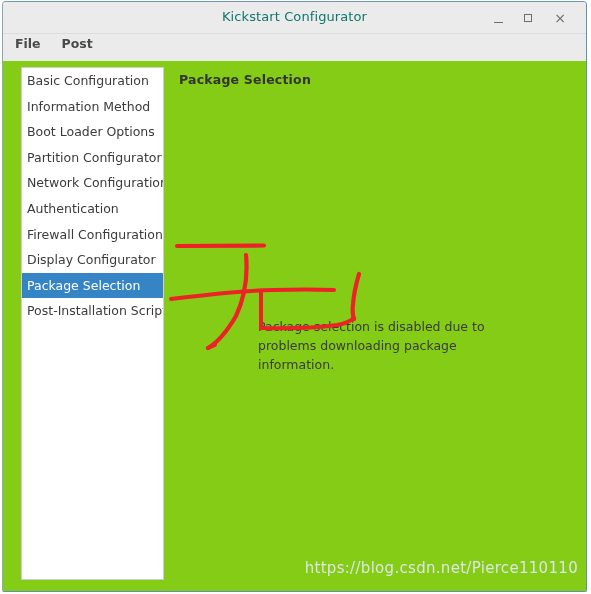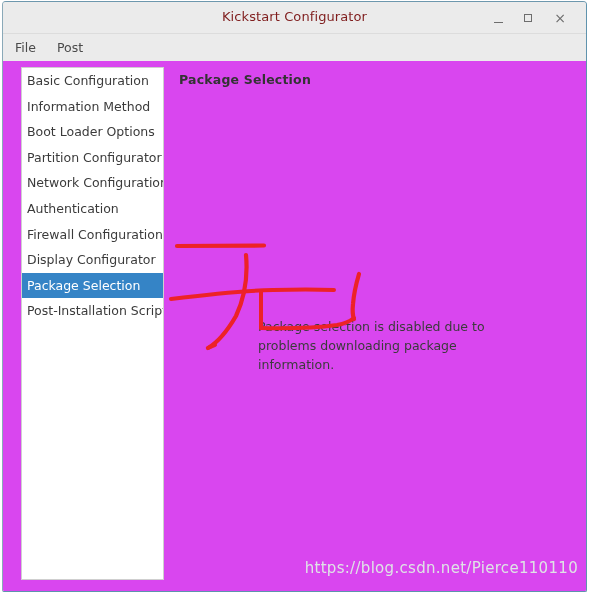--- a/index.html
+++ b/index.html
@@ -37,21 +37,21 @@
     position: relative;
     height: 31px;
     background: #ebebeb;
     border-bottom: 1px solid #dcdcdc;
   }
   #window-title {
     position: absolute;
     left: 0; right: 0; top: 7px;
     text-align: center;
     font-size: 13px;
-    color: #7f1d1d;
+    color: #0f766e;
     letter-spacing: .1px;
     user-select: none;
   }
   .win-btn {
     position: absolute;
     top: 6px;
     width: 20px;
     height: 20px;
     color: #6d6d6d;
     font-size: 13px;
@@ -75,35 +75,35 @@
     margin: 6px auto 0 auto;
     box-sizing: border-box;
   }
 
   
   #menu-bar {
     height: 27px;
     background: #ebebeb;
     padding-left: 11px;
     display: flex;
-    align-items: center;
     gap: 19px;
+    font-weight: bold;
   }
   .menu-item {
     font-size: 12.5px;
     color: #4a4a4a;
     cursor: default;
     padding: 2px 1px;
   }
 
   
   #content-area {
     position: relative;
     height: 530px;
-    background: #d946ef;
+    background: #84cc16;
   }
 
   
   #category-list {
     position: absolute;
     left: 18px;
     top: 6px;
     width: 143px;
     height: 513px;
     background: #ffffff;

